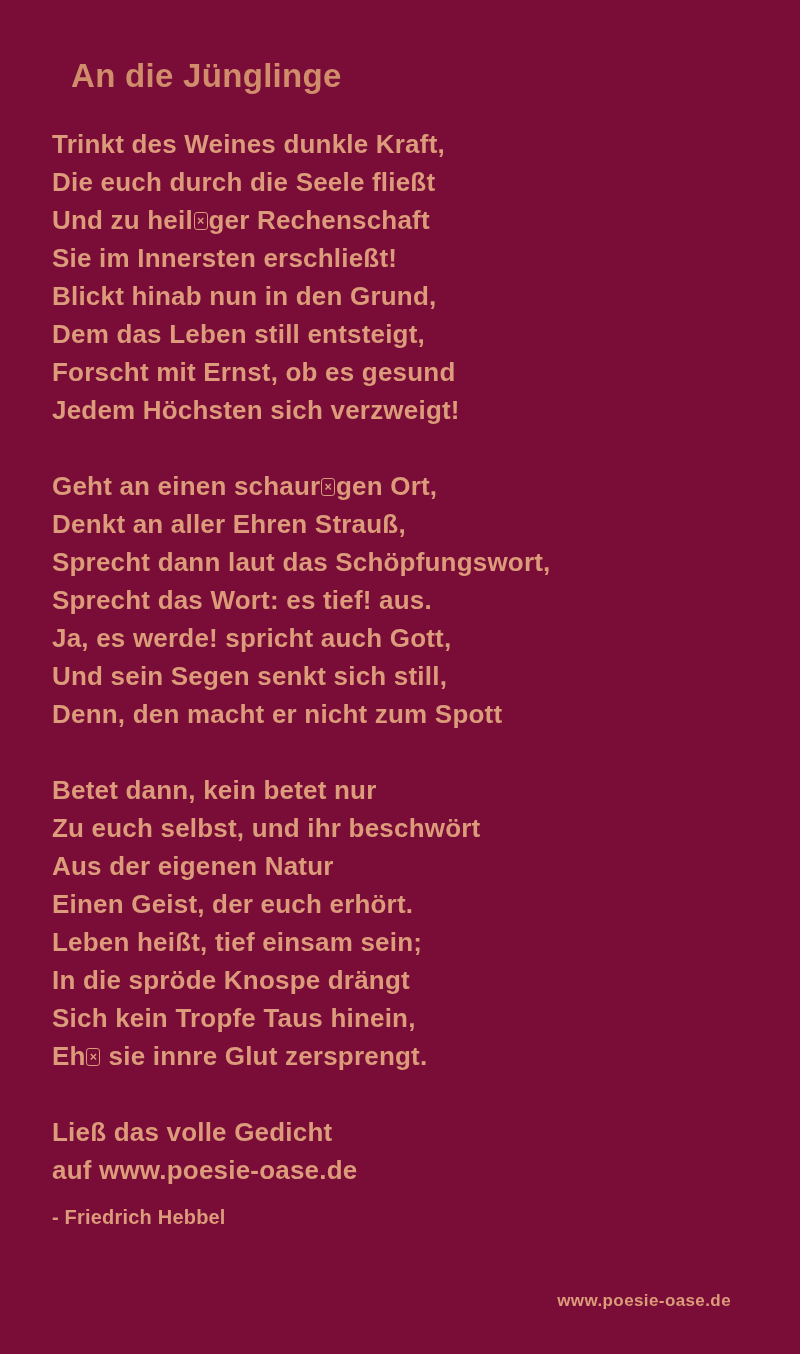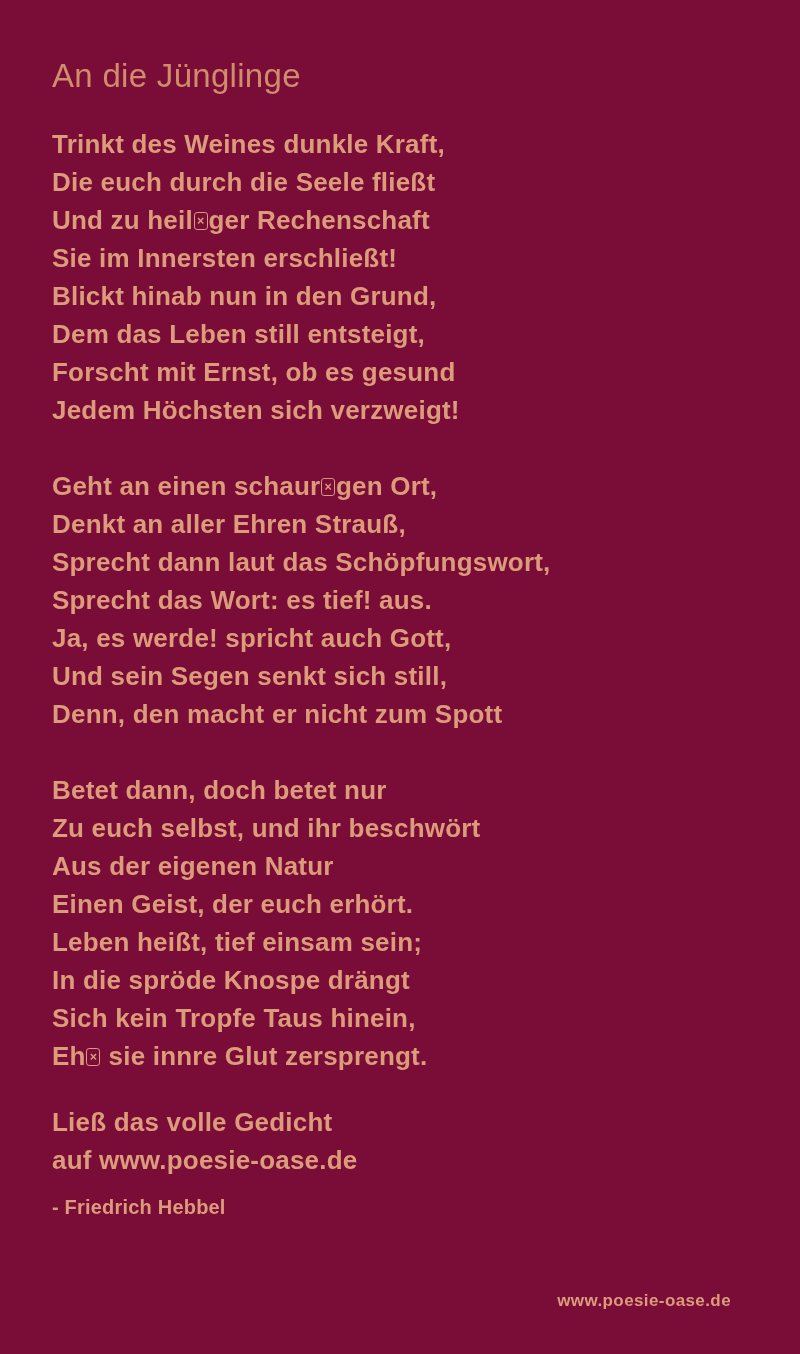--- a/index.html
+++ b/index.html
@@ -12,40 +12,41 @@
     height: 1354px;
     box-sizing: border-box;
     padding: 56px 52px 0 52px;
     overflow: hidden;
     background: var(--bg, #7a0d37);
     font-family: "Liberation Sans", sans-serif;
   }
   .poem-title {
     color: var(--title-color, #d08c6b);
     font-size: 33px;
-    font-weight: 400;
+    font-weight: 700;
     line-height: 40px;
     letter-spacing: 0.3px;
+    margin-left: 19px;
   }
   .stanza {
     margin-top: 38px;
   }
   .stanza.first {
     margin-top: 29px;
   }
   .poem-line, .cta-line {
     color: var(--text-color, #dc9b7a);
     font-size: 26px;
     font-weight: 600;
     line-height: 38px;
     letter-spacing: 0.2px;
     white-space: nowrap;
   }
   .cta-block {
-    margin-top: 28px;
+    margin-top: 38px;
   }
   .author {
     margin-top: 14px;
     color: var(--text-color, #dc9b7a);
     font-size: 20px;
     font-weight: 600;
     line-height: 28px;
     letter-spacing: 0.2px;
   }
   .watermark {
@@ -103,21 +104,21 @@
     <div class="poem-line">Geht an einen schaur<span class="tofu"><span class="tofu-x">×</span></span>gen Ort,</div>
     <div class="poem-line">Denkt an aller Ehren Strauß,</div>
     <div class="poem-line">Sprecht dann laut das Schöpfungswort,</div>
     <div class="poem-line">Sprecht das Wort: es tief! aus.</div>
     <div class="poem-line">Ja, es werde! spricht auch Gott,</div>
     <div class="poem-line">Und sein Segen senkt sich still,</div>
     <div class="poem-line">Denn, den macht er nicht zum Spott</div>
   </div>
 
   <div class="stanza">
-    <div class="poem-line">Betet dann, doch betet nur</div>
+    <div class="poem-line">Betet dann, kein betet nur</div>
     <div class="poem-line">Zu euch selbst, und ihr beschwört</div>
     <div class="poem-line">Aus der eigenen Natur</div>
     <div class="poem-line">Einen Geist, der euch erhört.</div>
     <div class="poem-line">Leben heißt, tief einsam sein;</div>
     <div class="poem-line">In die spröde Knospe drängt</div>
     <div class="poem-line">Sich kein Tropfe Taus hinein,</div>
     <div class="poem-line">Eh<span class="tofu"><span class="tofu-x">×</span></span> sie innre Glut zersprengt.</div>
   </div>
 
   <div class="cta-block">

